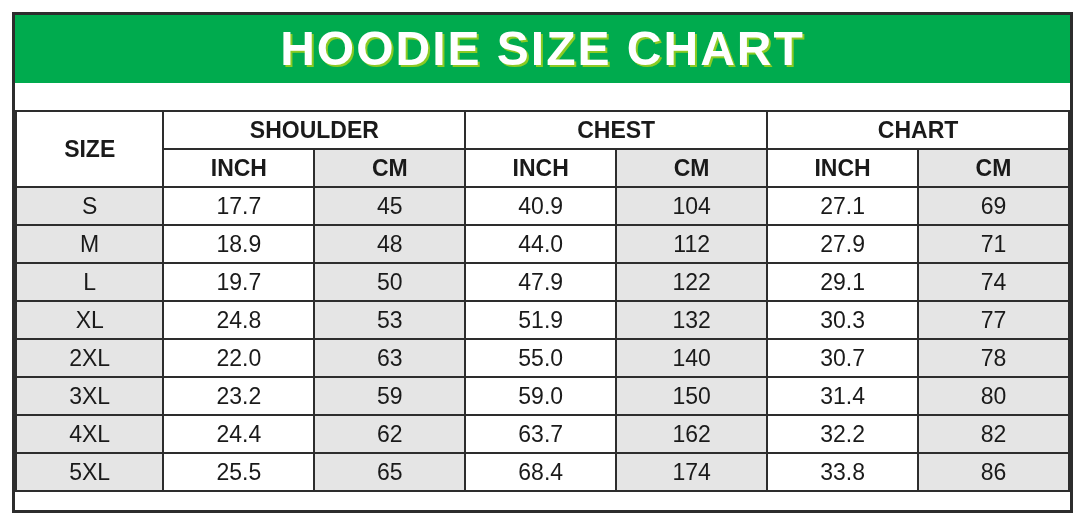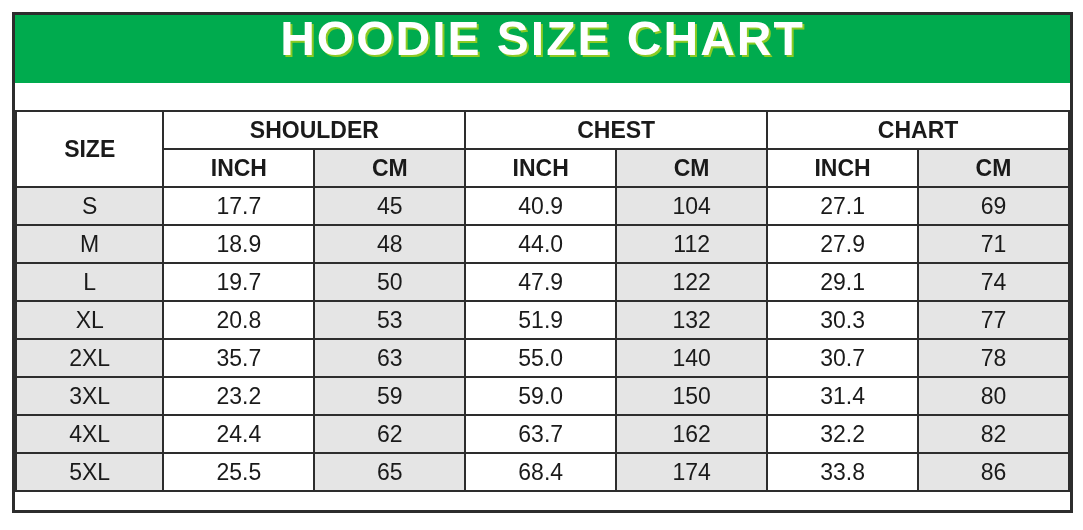--- a/index.html
+++ b/index.html
@@ -21,21 +21,21 @@
     width: 1061px;
     height: 501px;
     box-sizing: border-box;
     border: 3px solid #2d2d2d;
     background: #ffffff;
   }
   .banner {
     height: 68px;
     background: #00ab4e;
     display: flex;
-    align-items: flex-start;
+    align-items: center;
     justify-content: center;
   }
   .banner-title {
     color: #ffffff;
     font-size: 48px;
     font-weight: bold;
     letter-spacing: 2px;
     line-height: 1;
     text-shadow: 2px 2px 0 rgba(255, 230, 0, 0.55);
   }
@@ -127,30 +127,30 @@
         <td class="g">L</td>
         <td class="w">19.7</td>
         <td class="g">50</td>
         <td class="w">47.9</td>
         <td class="g">122</td>
         <td class="w">29.1</td>
         <td class="g">74</td>
       </tr>
       <tr>
         <td class="g">XL</td>
-        <td class="w">20.8</td>
+        <td class="w">24.8</td>
         <td class="g">53</td>
         <td class="w">51.9</td>
         <td class="g">132</td>
         <td class="w">30.3</td>
         <td class="g">77</td>
       </tr>
       <tr>
         <td class="g">2XL</td>
-        <td class="w">35.7</td>
+        <td class="w">22.0</td>
         <td class="g">63</td>
         <td class="w">55.0</td>
         <td class="g">140</td>
         <td class="w">30.7</td>
         <td class="g">78</td>
       </tr>
       <tr>
         <td class="g">3XL</td>
         <td class="w">23.2</td>
         <td class="g">59</td>

